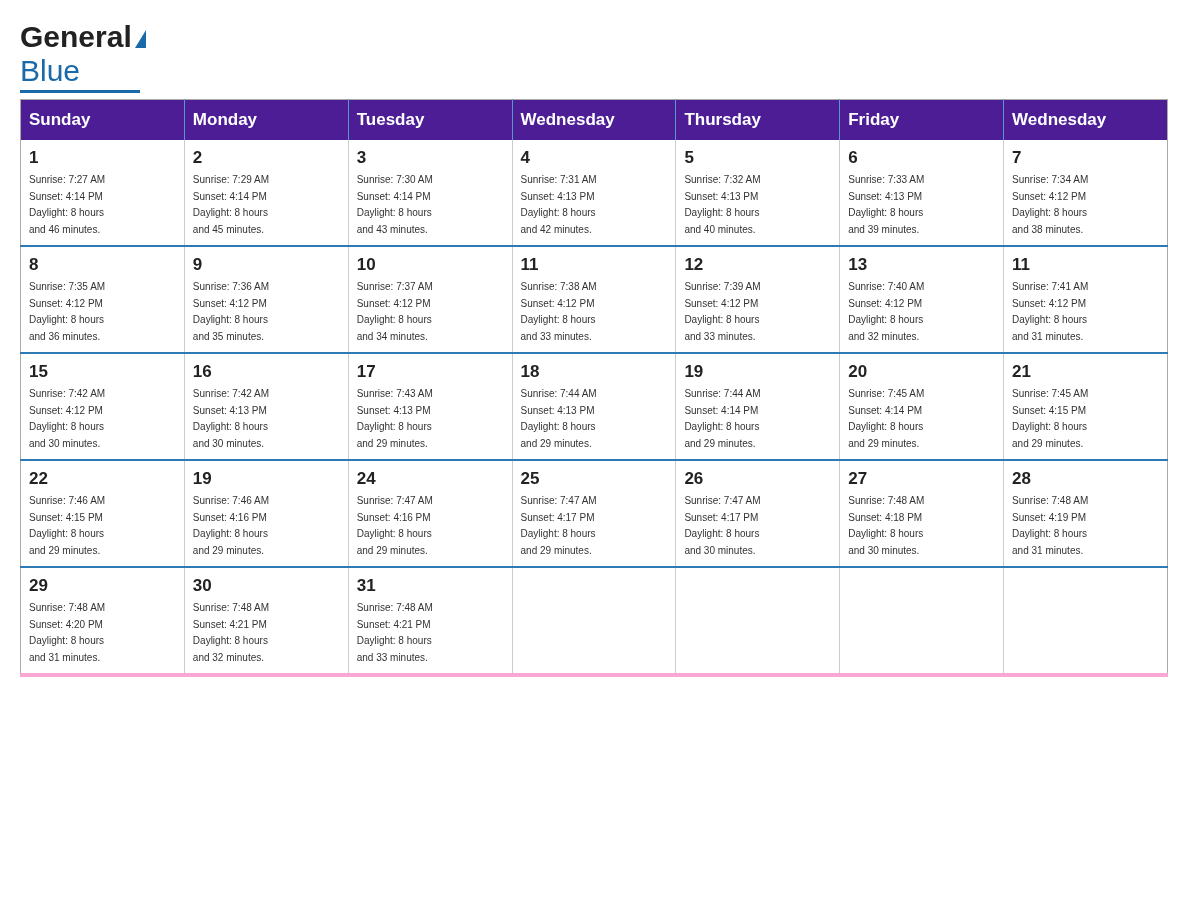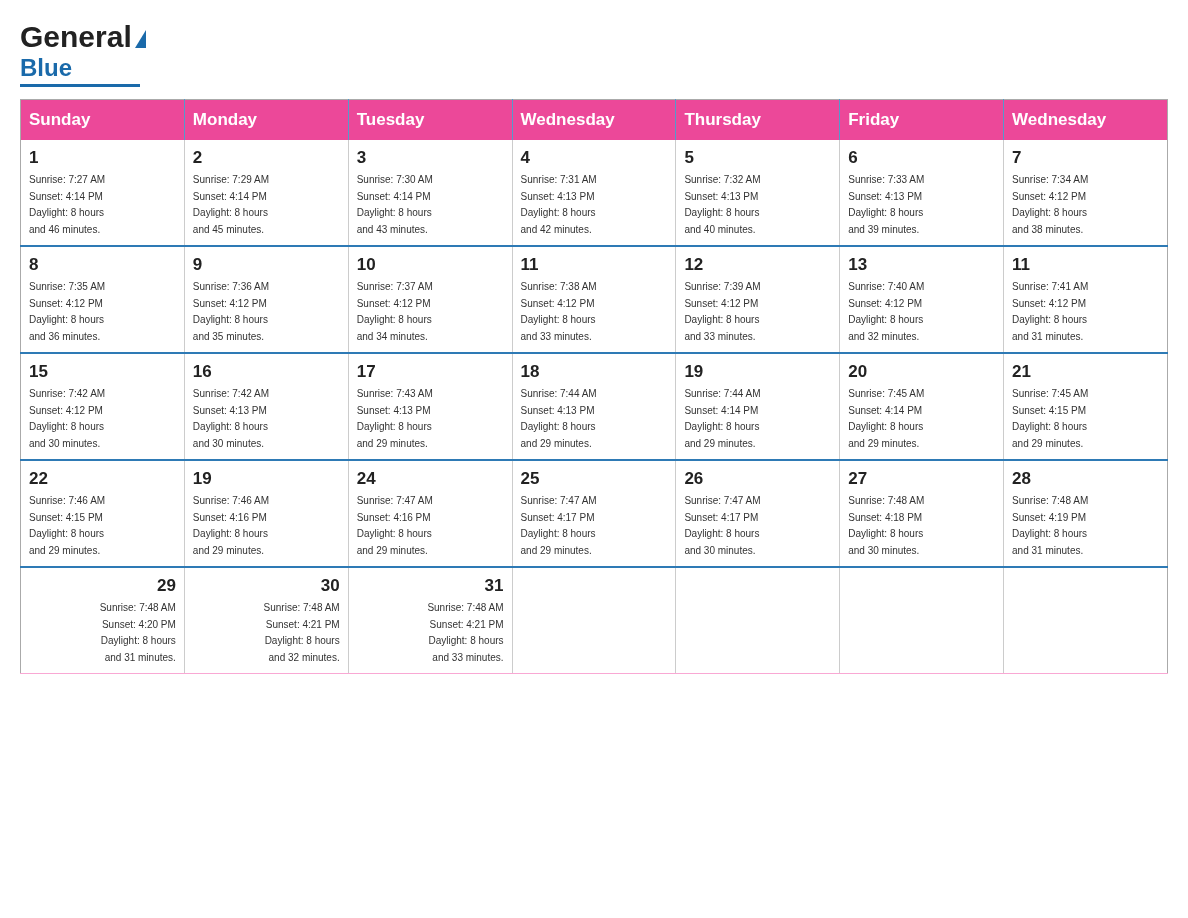--- a/index.html
+++ b/index.html
@@ -7,21 +7,21 @@
       font-family: Arial, sans-serif;
       background: #fff;
       width: 1188px;
       min-height: 918px;
       padding: 20px;
     }
     .header-row {
       display: flex;
       justify-content: space-between;
       align-items: flex-start;
-      margin-bottom: 12px;
+      margin-bottom: 6px;
     }
     .logo {
       display: flex;
       flex-direction: column;
       align-items: flex-start;
     }
     .logo-line {
       width: 120px;
       height: 3px;
       background: #1a6aaa;
@@ -39,21 +39,21 @@
       color: #444;
       text-align: right;
       margin-bottom: 16px;
     }
     .calendar-table {
       width: 100%;
       border-collapse: collapse;
       border: 1px solid #aaa;
     }
     .calendar-table thead tr th {
-      background: #ec4899;
+      background: #4c1d95;
       color: #fff;
       font-size: 17px;
       font-weight: bold;
       padding: 10px 8px;
       text-align: left;
       border-right: 1px solid #5599cc;
     }
     .calendar-table thead tr th:last-child {
       border-right: none;
     }
@@ -64,22 +64,21 @@
       border-bottom: 2px solid #2e7ab5;
       font-size: 13.5px;
       color: #333;
       min-height: 110px;
       width: 14.28%;
     }
     .calendar-table tbody tr td:last-child {
       border-right: none;
     }
     .calendar-table tbody tr:last-child td {
-      border-bottom: 1px solid #f9a8d4;
-      text-align: right;
+      border-bottom: 4px solid #f9a8d4;
     }
     .day-number {
       font-size: 17px;
       font-weight: bold;
       color: #222;
       display: block;
       margin-bottom: 3px;
     }
     .day-info {
       font-size: 10px;
@@ -97,21 +96,21 @@
 </head>
 <body>
 
 <div class="header-row">
   <div class="logo">
     <div class="logo-top-line">
       <span style="font-size:30px;font-weight:bold;color:#222;font-family:Arial,sans-serif;">General</span>
       <span style="display:inline-block;width:0;height:0;border-left:11px solid transparent;border-bottom:18px solid #1a6aaa;margin-left:3px;position:relative;top:2px;"></span>
     </div>
     <div>
-      <span style="font-size:24px;font-weight:bold;color:#1a6aaa;font-family:Arial,sans-serif;">Blue</span>
+      <span style="font-size:30px;font-weight:normal;color:#1a6aaa;font-family:Arial,sans-serif;">Blue</span>
     </div>
     <div class="logo-line"></div>
   </div>
   <div style="text-align:right;">
     <div class="page-title"></div>
     <div class="subtitle"></div>
   </div>
 </div>
 
 <table class="calendar-table">

